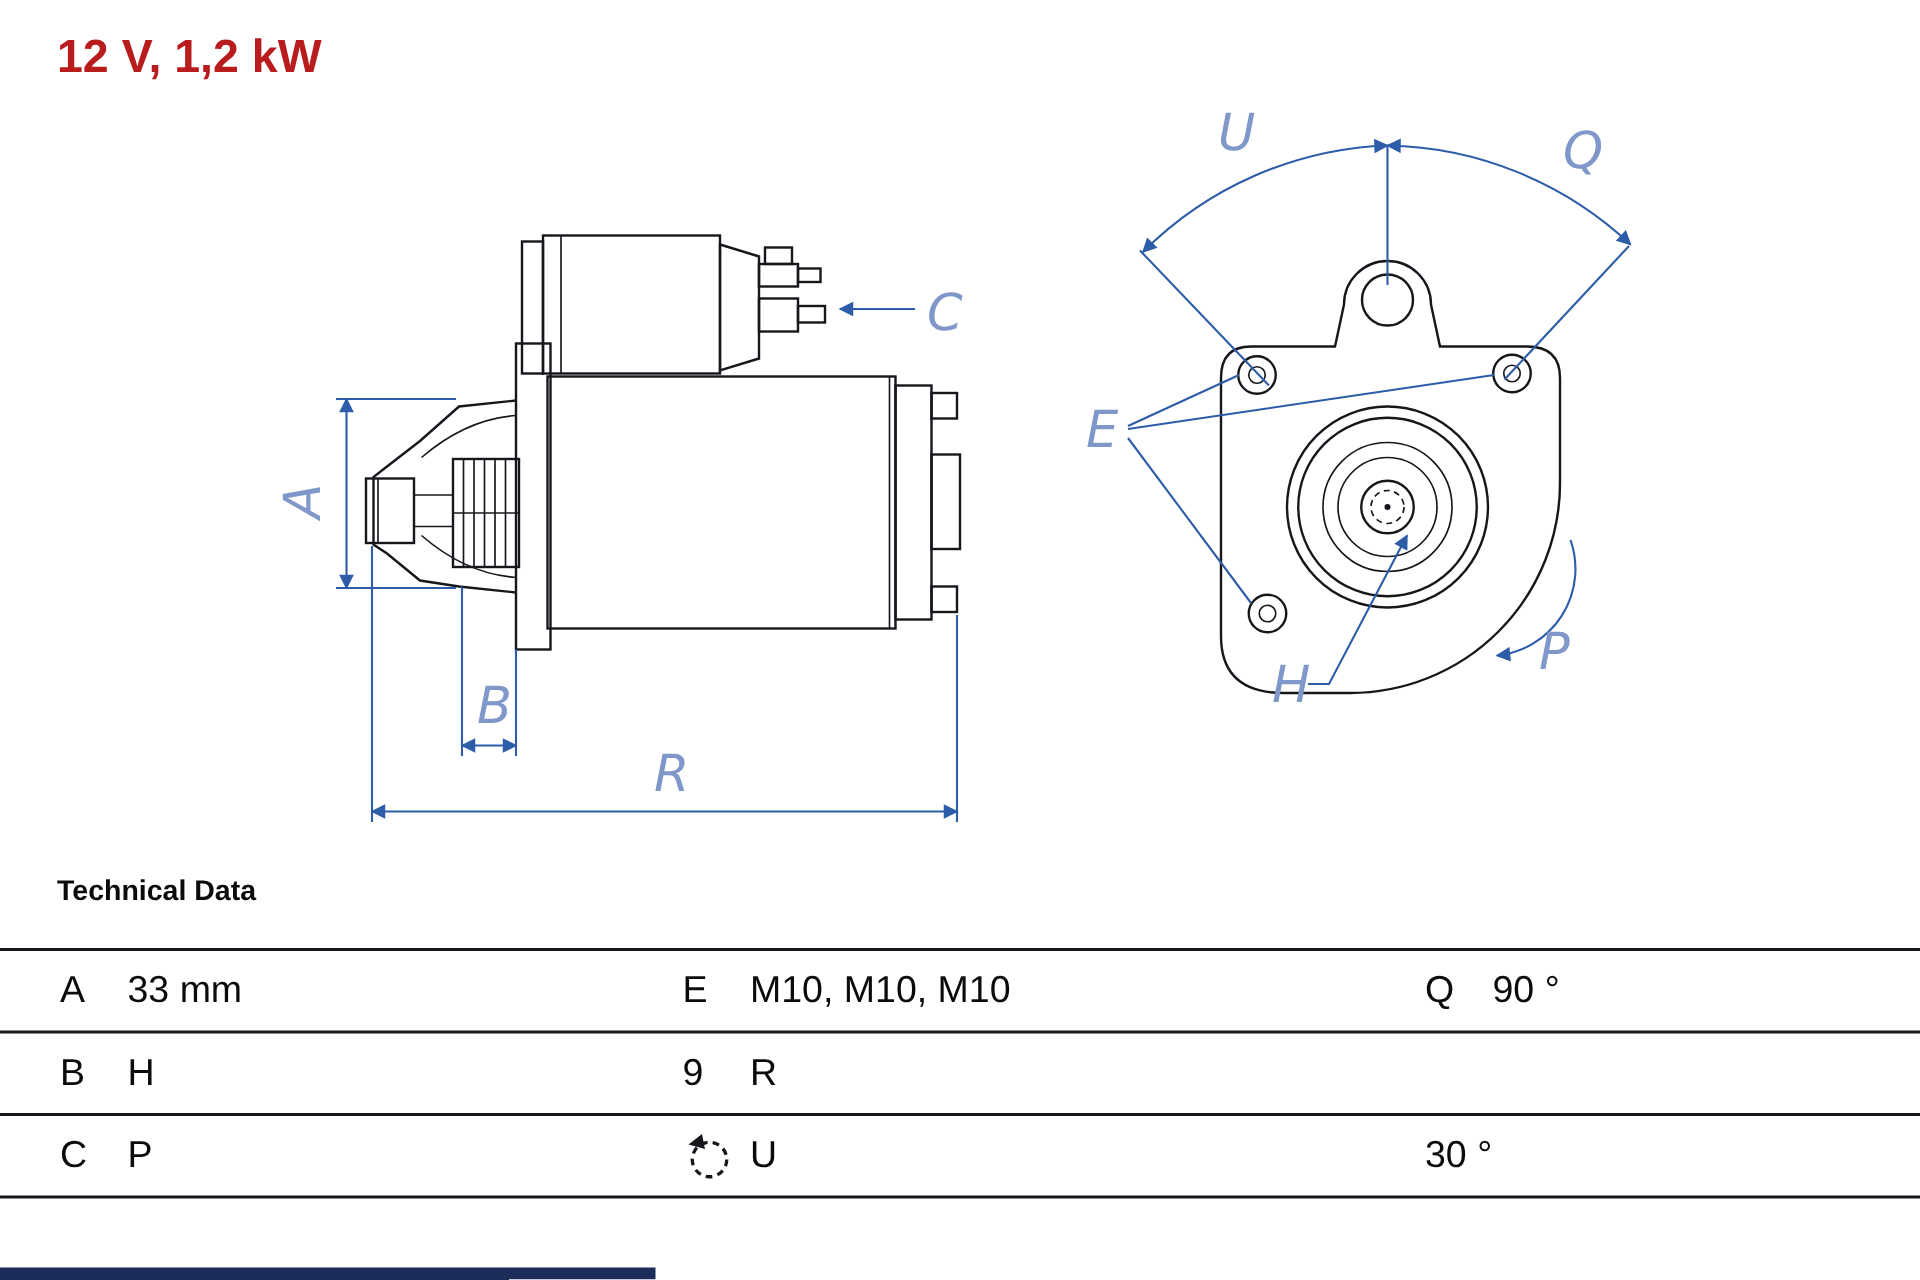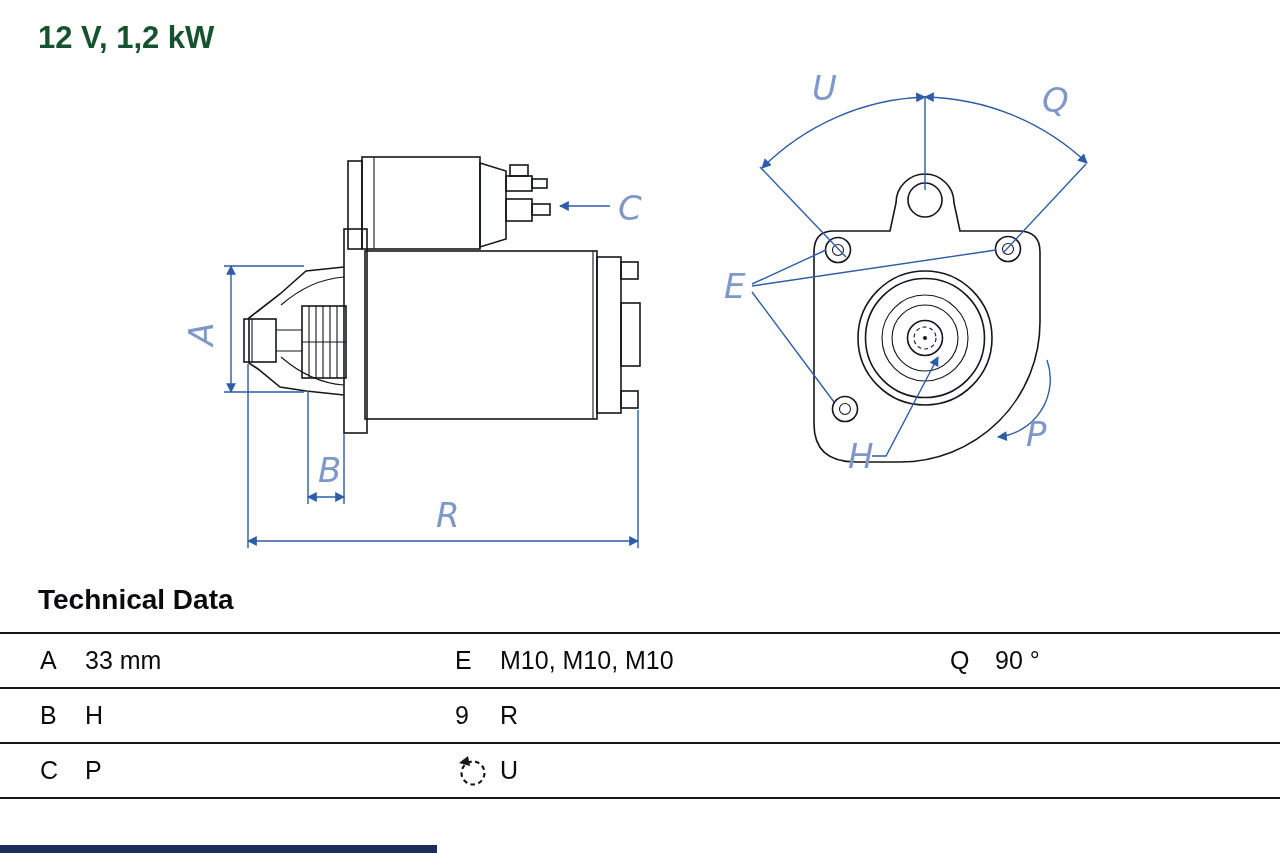--- a/index.html
+++ b/index.html
@@ -1,32 +1,32 @@
 <!DOCTYPE html>
 <html><head>
 <meta charset="utf-8">
 <style>
   * { margin:0; padding:0; box-sizing:border-box; }
   html,body { width:1280px; height:853px; background:#ffffff; font-family:"Liberation Sans", sans-serif; position:relative; overflow:hidden; }
 
   .page-title {
     position:absolute; left:38px; top:20px;
-    font-size:31px; font-weight:bold; color:#14532d;
+    font-size:31px; font-weight:bold; color:#b91c1c;
   }
 
   svg.diagram { position:absolute; left:0; top:0; }
 
   .mline { stroke:#15171c; stroke-width:1.6; fill:none; }
   .mline-thin { stroke:#15171c; stroke-width:1.1; fill:none; }
   .dim { stroke:#2d5ca8; stroke-width:1.4; fill:none; }
   .lbl { font-family:"DejaVu Sans", sans-serif; font-style:italic; font-size:34px; fill:#8098c9; }
 
   .tech-heading {
     position:absolute; left:38px; top:584px;
-    font-size:28px; font-weight:bold; color:#0b0b0d;
+    font-size:19px; font-weight:bold; color:#0b0b0d;
   }
 
   .tech-table {
     position:absolute; left:0; top:632px; width:1280px;
     border-top:2px solid #15171c;
   }
   .trow {
     display:grid;
     grid-template-columns:45px 370px 45px 450px 45px auto;
     height:55px; align-items:center;
@@ -197,16 +197,17 @@
   <div class="trow">
     <div class="tk">C</div>
     <div class="tk">P</div>
     <div class="tv tv-icon">
       <svg width="36" height="34" viewBox="0 0 36 34">
         <circle cx="18" cy="19" r="11.5" fill="none" stroke="#15171c" stroke-width="2.2" stroke-dasharray="4.5 3.5"></circle>
         <polygon points="13,2 4,9 15,12" fill="#15171c"></polygon>
       </svg>
     </div>
     <div class="tk">U</div>
+    <div class="tv">30 °</div>
   </div>
 </div>
 
 <div class="bottom-bar"></div>
 
 </body></html>

